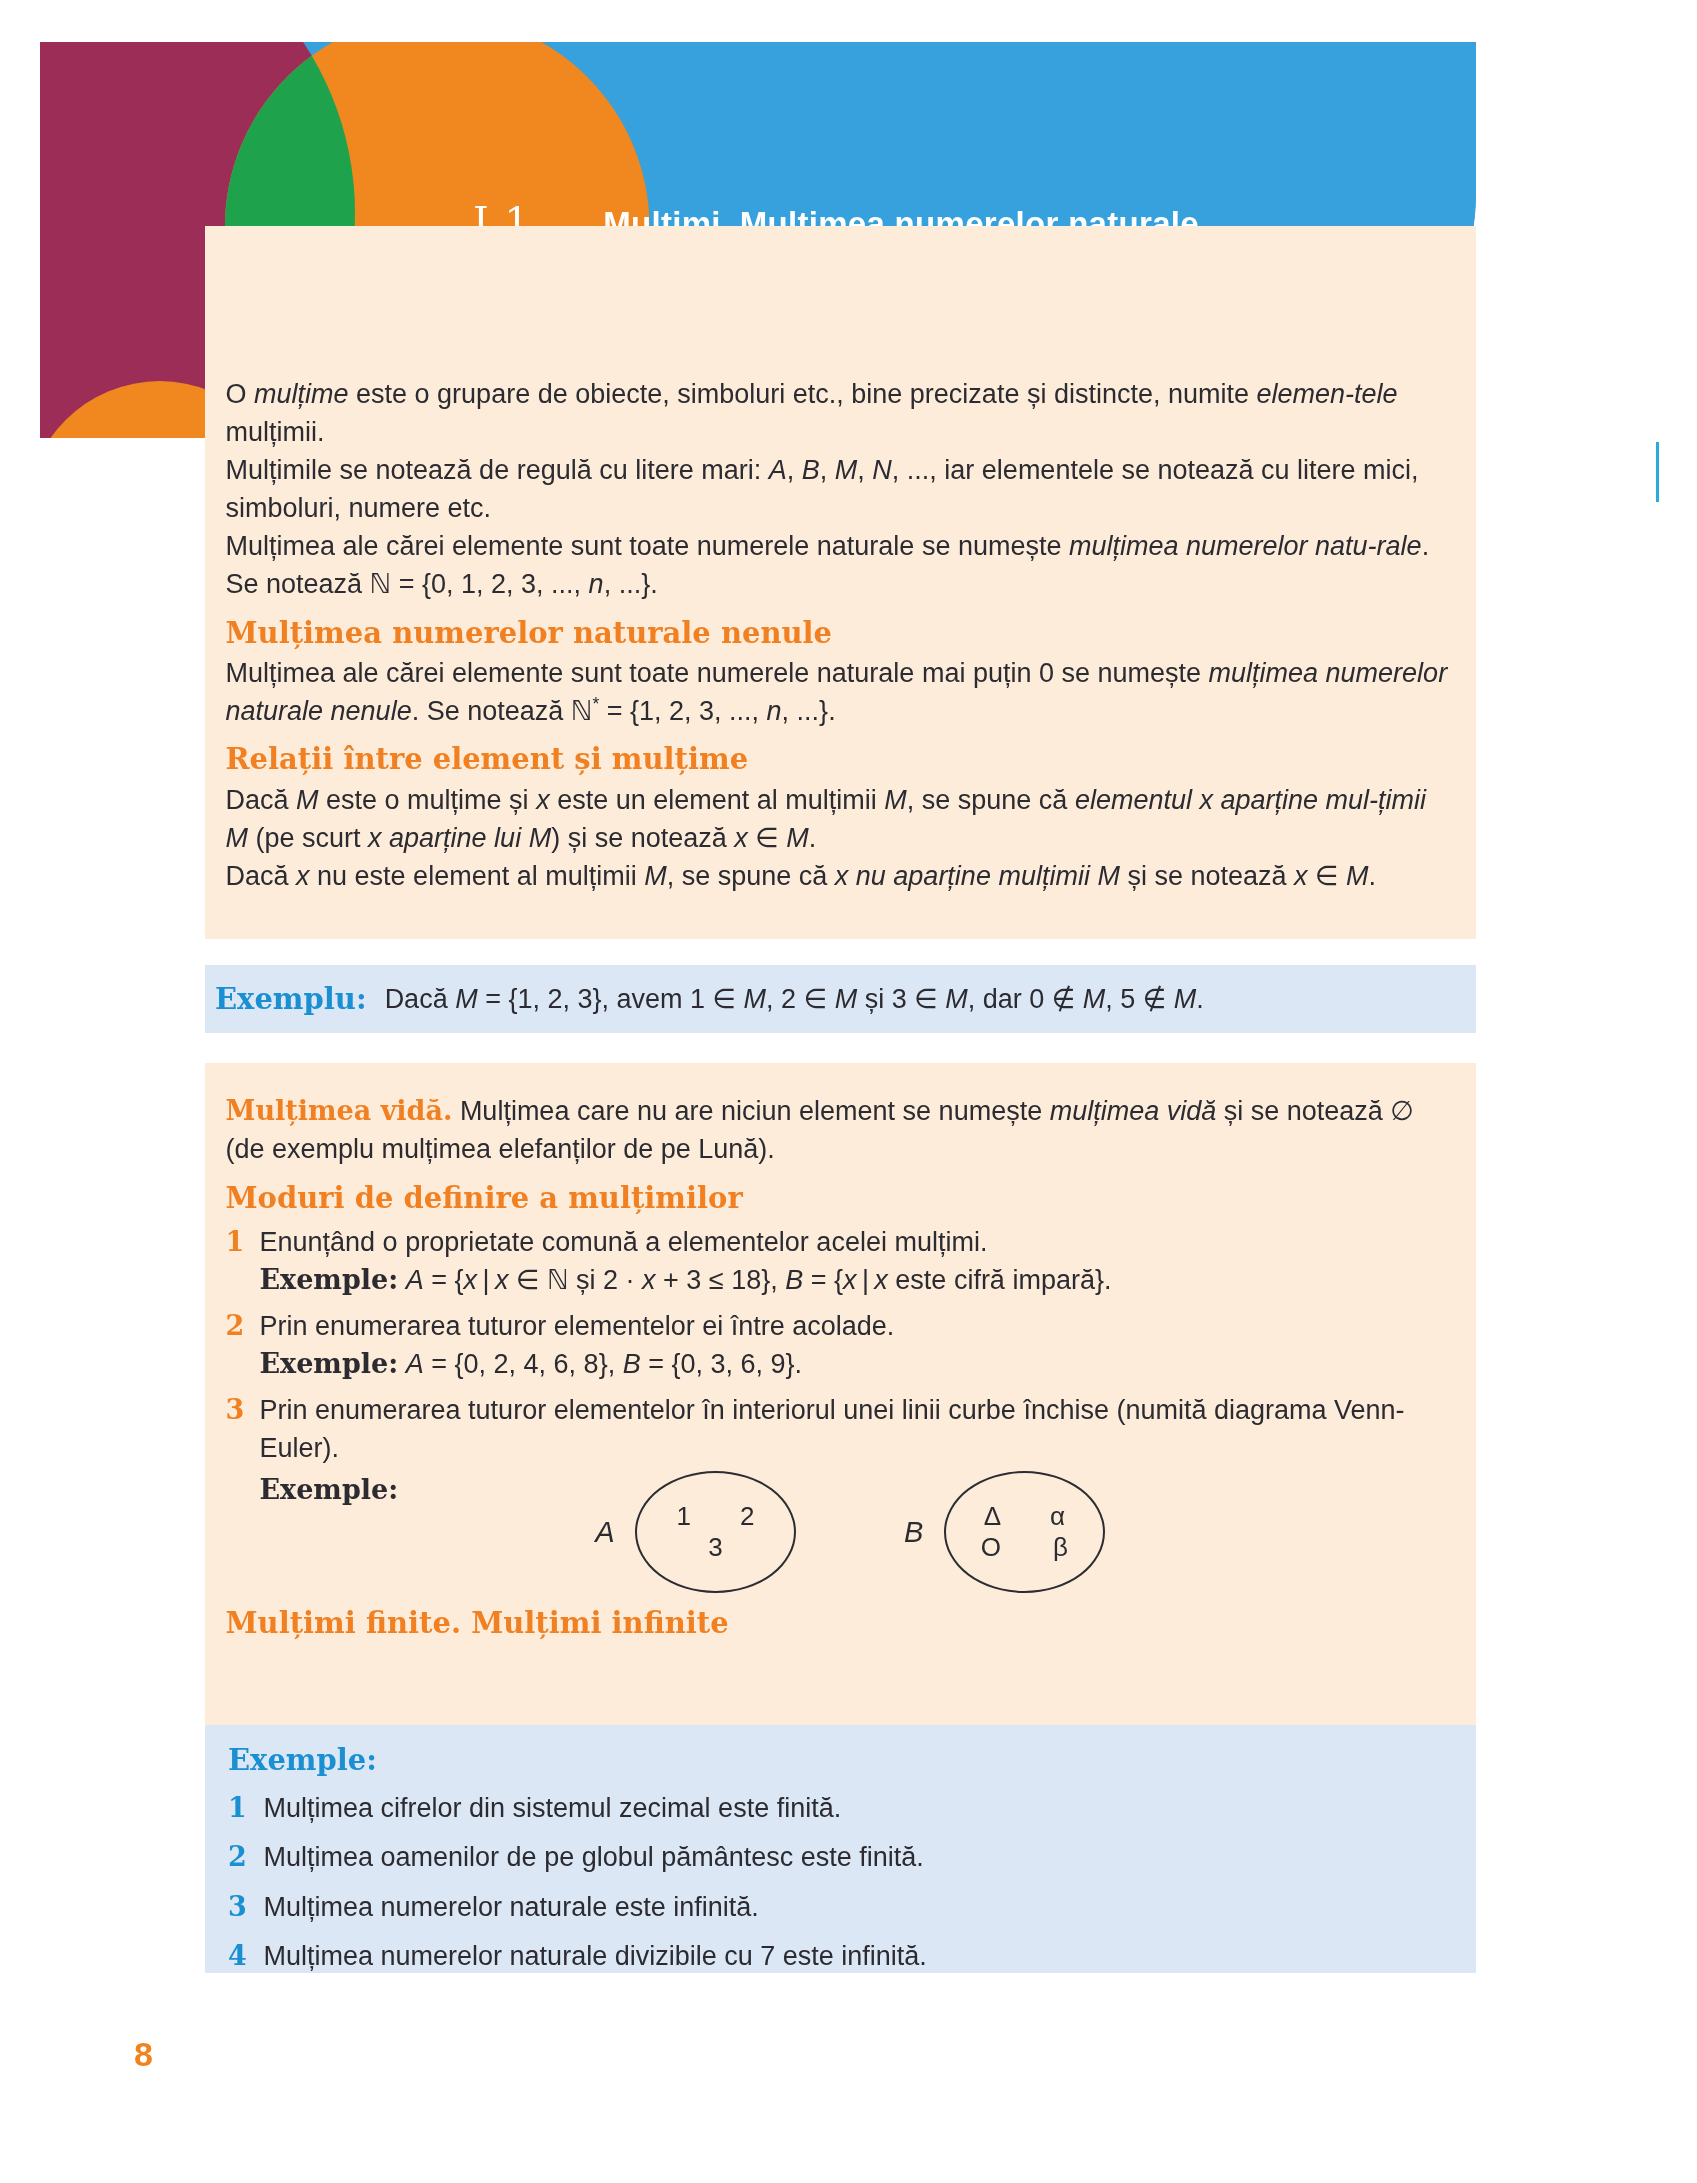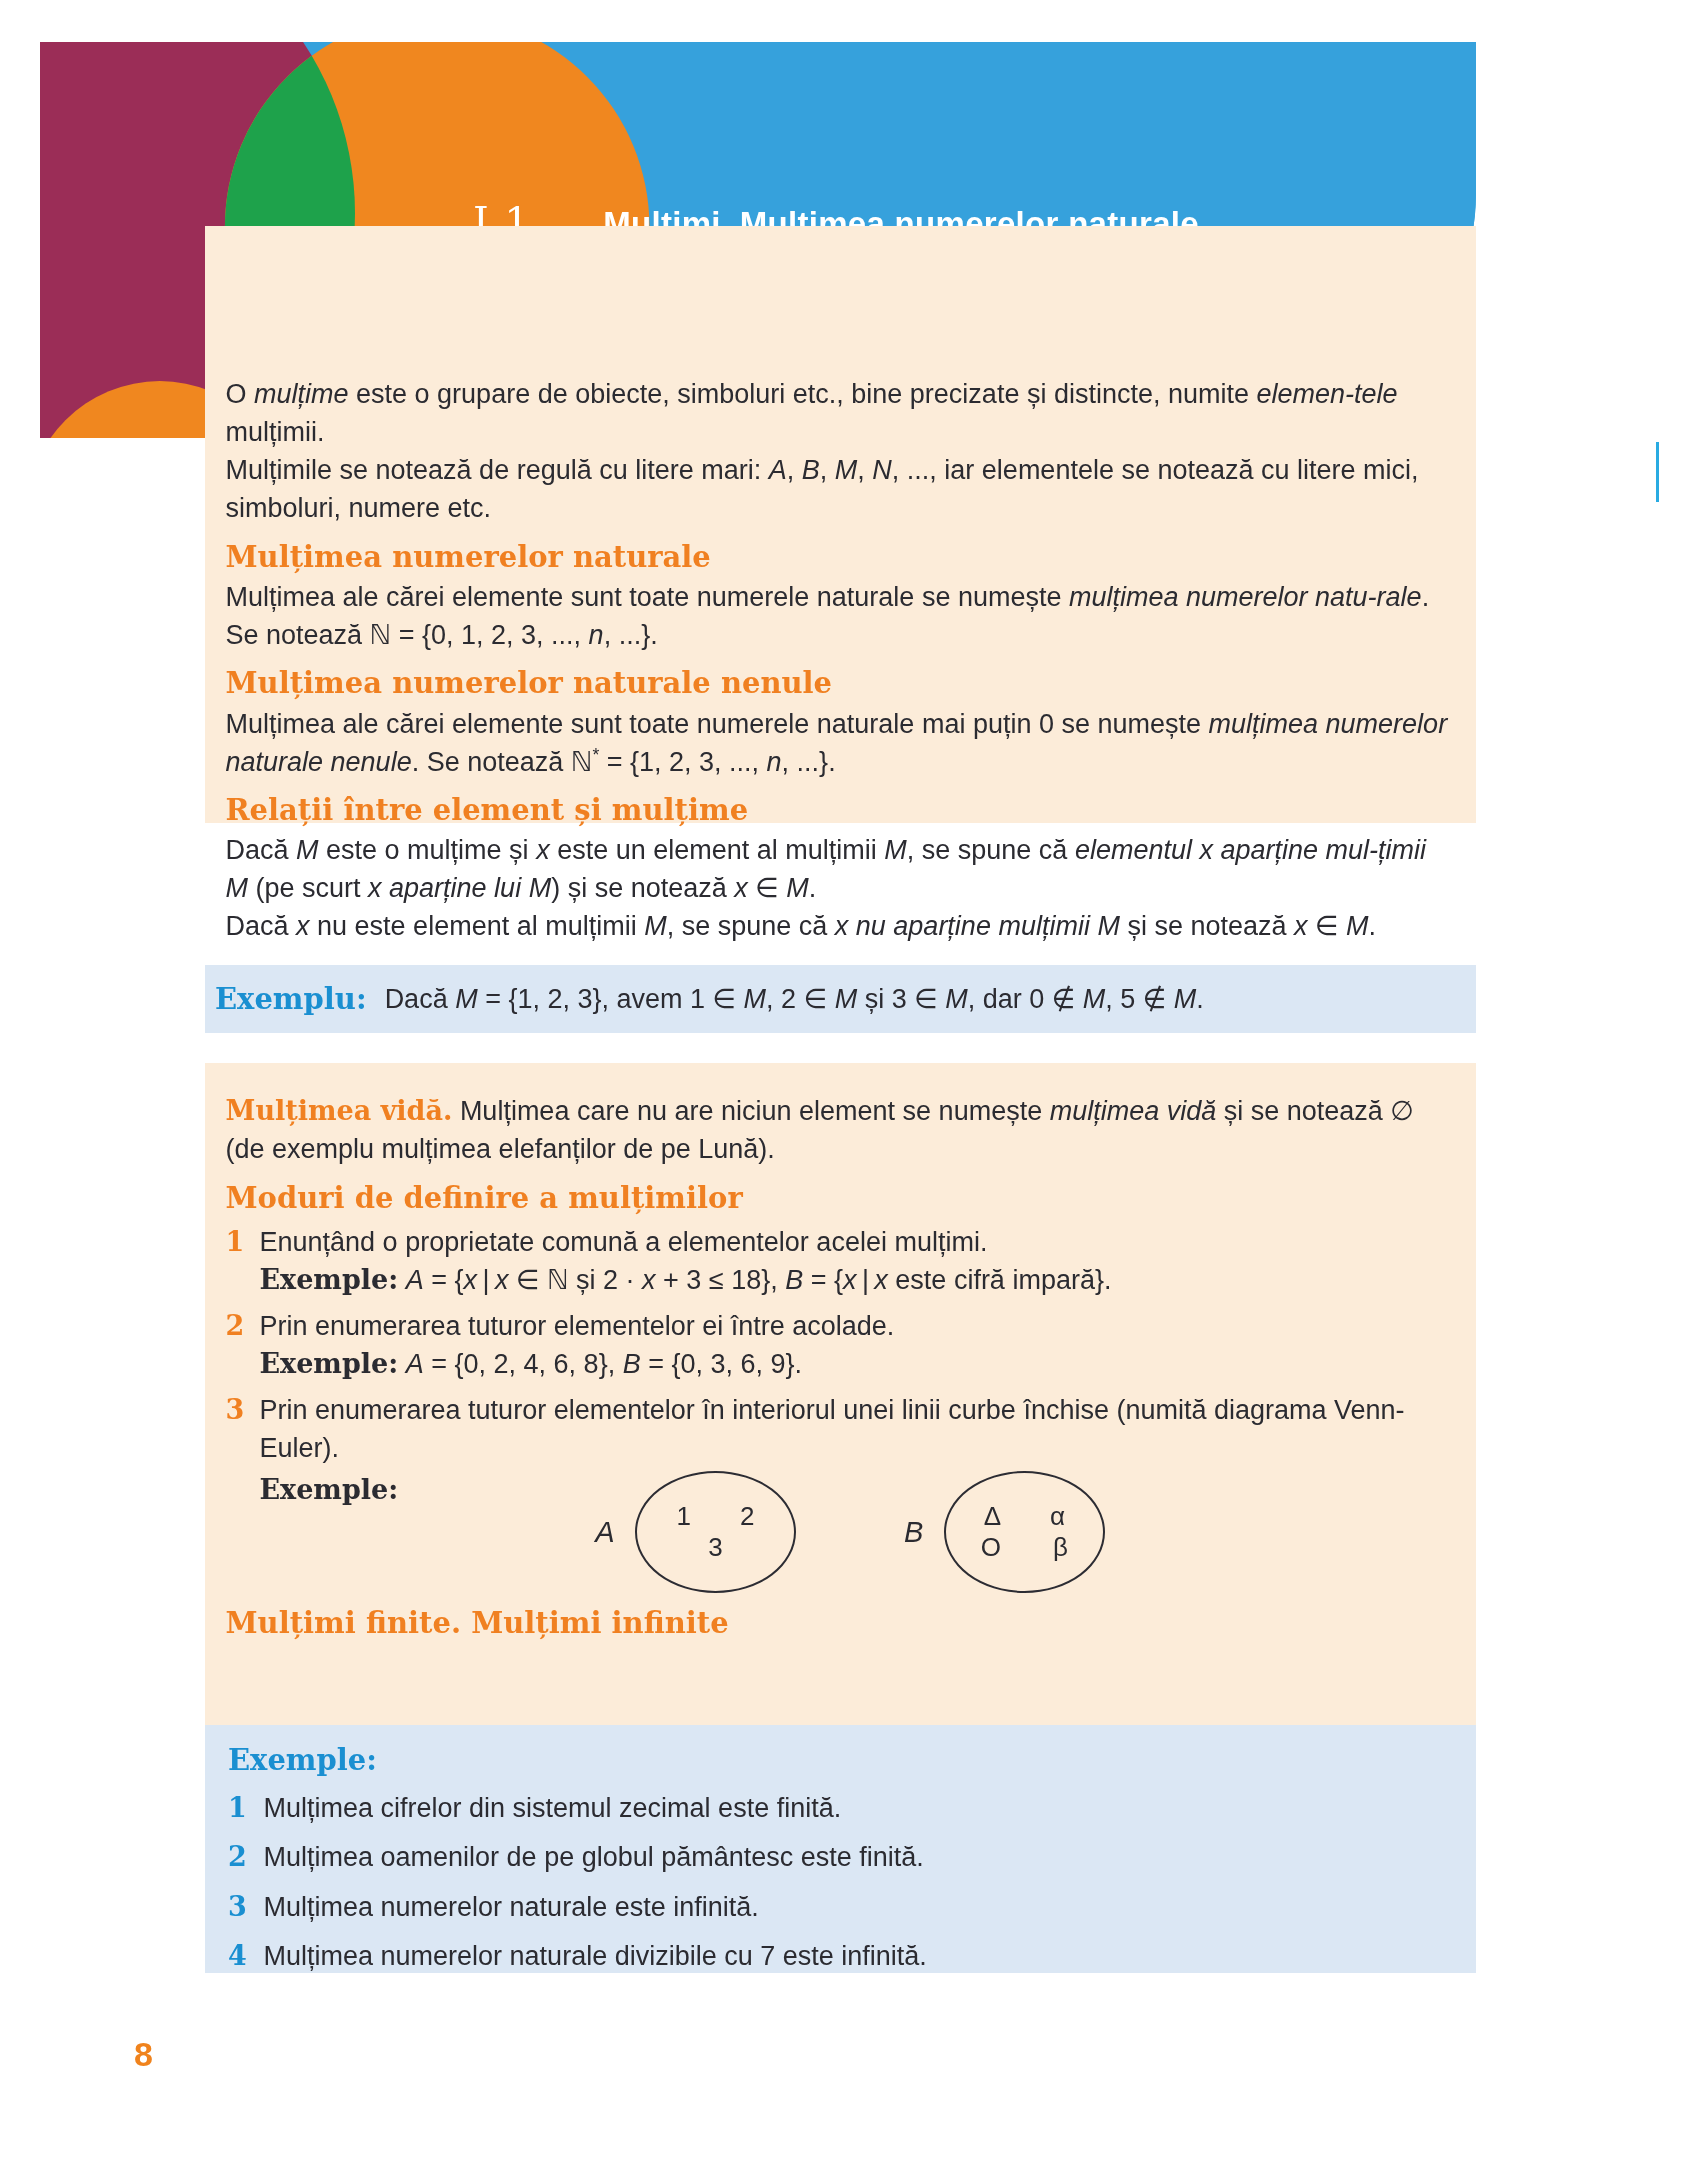--- a/index.html
+++ b/index.html
@@ -26,21 +26,21 @@
     color:#ffffff;white-space:nowrap;
   }
   .header-badge{font-family:"DejaVu Serif","Liberation Serif",serif;font-size:40px;font-weight:500;letter-spacing:1.4px;}
   .header-title{font-size:33px;font-weight:bold;letter-spacing:0.3px;}
   
   .side-tab{position:absolute;left:1656px;top:442px;width:3.4px;height:60px;background:var(--tab-blue);}
   
   .panel{position:absolute;left:205px;width:1271px;box-sizing:border-box;}
   .cream{background:var(--cream);}
   .bluebox{background:var(--box-blue);}
-  #cream1{top:226px;height:597px;padding:149px 22px 0 20.5px;}
+  #cream1{top:226px;height:713px;padding:149px 22px 0 20.5px;}
   #box1{top:965px;height:68px;display:flex;align-items:center;padding-left:10px;gap:18px;}
   #cream2{top:1063px;height:803px;padding:29px 22px 0 20.5px;}
   #box2{top:1725px;height:248px;padding:18px 22px 0 23px;}
   
   .p{font-size:27px;line-height:38px;margin:0;}
   .h{font-family:"DejaVu Serif","Liberation Serif",serif;font-weight:bold;font-size:29px;
      line-height:33px;color:var(--heading-orange);margin:13.7px 0 4.1px 0;}
   .seg-r{font-style:normal;}
   .seg-i{font-style:italic;}
   .seg-b{font-family:"DejaVu Serif","Liberation Serif",serif;font-weight:bold;}
@@ -96,21 +96,20 @@
     <span class="header-badge">I.1</span>
     <span class="header-title">Mulțimi. Mulțimea numerelor naturale</span>
   </div>
 </div>
 
 <div class="side-tab"></div>
 
 <div id="cream1" class="panel cream">
     <p class="p"><span class="seg-r">O </span><span class="seg-i">mulțime</span><span class="seg-r"> este o grupare de obiecte, simboluri etc., bine precizate și distincte, numite </span><span class="seg-i">elemen-tele</span><span class="seg-r"> mulțimii.</span></p>
     <p class="p"><span class="seg-r">Mulțimile se notează de regulă cu litere mari: </span><span class="seg-i">A</span><span class="seg-r">, </span><span class="seg-i">B</span><span class="seg-r">, </span><span class="seg-i">M</span><span class="seg-r">, </span><span class="seg-i">N</span><span class="seg-r">, ..., iar elementele se notează cu litere mici, simboluri, numere etc.</span></p>
-    <h3 class="h">Mulțimea numerelor naturale</h3>
     <p class="p"><span class="seg-r">Mulțimea ale cărei elemente sunt toate numerele naturale se numește </span><span class="seg-i">mulțimea numerelor natu-rale</span><span class="seg-r">. Se notează ℕ = {0, 1, 2, 3, ..., </span><span class="seg-i">n</span><span class="seg-r">, ...}.</span></p>
     <h3 class="h">Mulțimea numerelor naturale nenule</h3>
     <p class="p"><span class="seg-r">Mulțimea ale cărei elemente sunt toate numerele naturale mai puțin 0 se numește </span><span class="seg-i">mulțimea numerelor naturale nenule</span><span class="seg-r">. Se notează ℕ</span><span class="seg-sup">*</span><span class="seg-r"> = {1, 2, 3, ..., </span><span class="seg-i">n</span><span class="seg-r">, ...}.</span></p>
     <h3 class="h">Relații între element și mulțime</h3>
     <p class="p"><span class="seg-r">Dacă </span><span class="seg-i">M</span><span class="seg-r"> este o mulțime și </span><span class="seg-i">x</span><span class="seg-r"> este un element al mulțimii </span><span class="seg-i">M</span><span class="seg-r">, se spune că </span><span class="seg-i">elementul x aparține mul-țimii M</span><span class="seg-r"> (pe scurt </span><span class="seg-i">x aparține lui M</span><span class="seg-r">) și se notează </span><span class="seg-i">x</span><span class="seg-r"> ∈ </span><span class="seg-i">M</span><span class="seg-r">.</span></p>
     <p class="p"><span class="seg-r">Dacă </span><span class="seg-i">x</span><span class="seg-r"> nu este element al mulțimii </span><span class="seg-i">M</span><span class="seg-r">, se spune că </span><span class="seg-i">x nu aparține mulțimii M</span><span class="seg-r"> și se notează </span><span class="seg-i">x</span><span class="seg-r"> ∈ </span><span class="seg-i">M</span><span class="seg-r">.</span></p>
   </div>
 
 <div id="box1" class="panel bluebox">
   <span class="box-label">Exemplu:</span>

